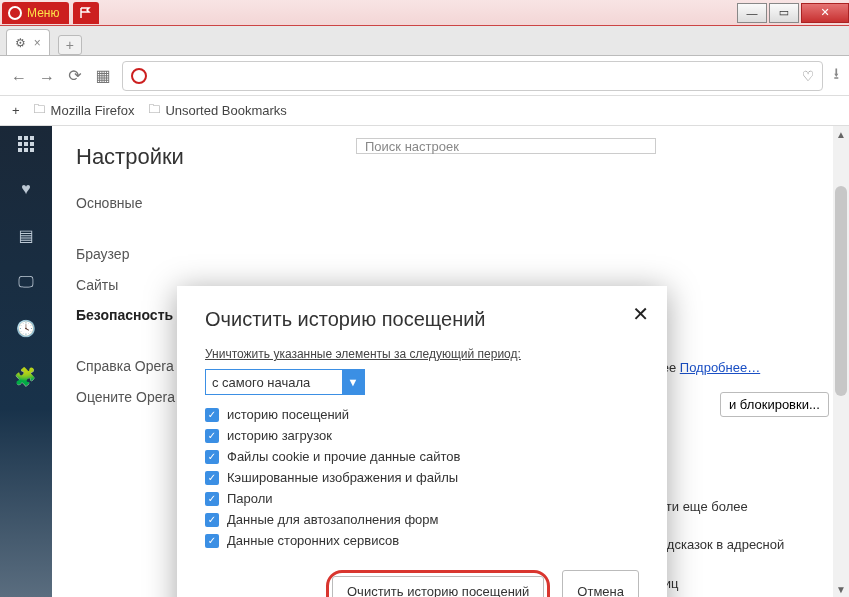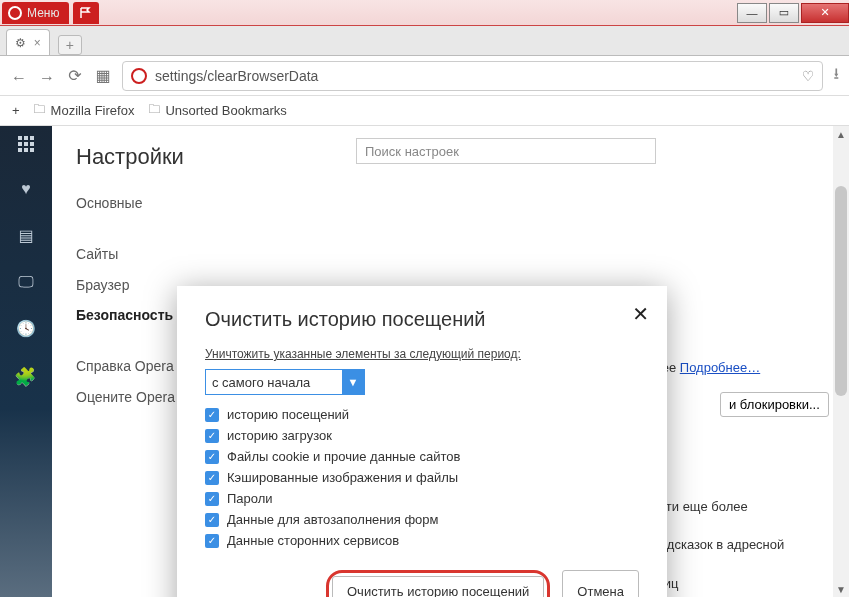--- a/index.html
+++ b/index.html
@@ -1,20 +1,20 @@
 <!DOCTYPE html>
 <html><head>
 <meta charset="utf-8">
 <style>
 * { margin:0; padding:0; box-sizing:border-box; font-family:"Segoe UI",Arial,sans-serif; }
 body { width:849px; height:597px; background:#fff; overflow:hidden; position:relative; }
 
 
 .titlebar { height:26px; background:linear-gradient(#f8e4e4,#f3d6d6); border-bottom:1px solid #c44; display:flex; align-items:center; }
-.menu-btn { background:#cc1f1f; color:#e5e5e5; height:22px; margin-left:2px; padding:0 10px 0 6px; border-radius:3px 3px 0 0; display:flex; align-items:center; font-size:12px; gap:5px; }
+.menu-btn { background:#cc1f1f; color:#fde047; height:22px; margin-left:2px; padding:0 10px 0 6px; border-radius:3px 3px 0 0; display:flex; align-items:center; font-size:12px; gap:5px; }
 .opera-o { width:14px; height:14px; border:2px solid #fff; border-radius:50%; display:inline-block; }
 .flag-btn { background:#cc1f1f; width:26px; height:22px; margin-left:4px; border-radius:3px 3px 0 0; display:flex; align-items:center; justify-content:center; color:#fff; }
 .win-ctrls { margin-left:auto; display:flex; }
 .wc { width:30px; height:20px; border:1px solid #888; margin-left:2px; background:linear-gradient(#fafafa,#ddd); display:flex; align-items:center; justify-content:center; font-size:11px; color:#333; }
 .wc.close { width:48px; background:linear-gradient(#e57373,#c73030); color:#fff; border-color:#a22; }
 
 
 .tabstrip { height:30px; background:#e8e8e8; display:flex; align-items:flex-end; padding-left:6px; border-bottom:1px solid #bbb; }
 .tab { height:26px; background:#fff; border:1px solid #bbb; border-bottom:none; border-radius:4px 4px 0 0; padding:0 8px; display:flex; align-items:center; gap:6px; font-size:12px; color:#333; max-width:180px; }
 .tab .gear { color:#666; }
@@ -41,21 +41,21 @@
 .grid-ico { display:grid; grid-template-columns:repeat(3,4px); grid-template-rows:repeat(3,4px); gap:2px; }
 .grid-ico span { background:#cdd7e0; }
 .puzzle { font-size:18px; }
 
 .settings-pane { flex:1; position:relative; background:#fff; }
 .settings-pane h1 { font-size:22px; font-weight:400; color:#333; padding:18px 24px 10px; }
 .set-nav { padding:8px 24px; font-size:14px; color:#555; line-height:2.2; }
 .set-nav .active { font-weight:bold; color:#222; }
 .set-nav .gap { height:20px; }
 
-.searchbox { position:absolute; left:304px; top:12px; width:300px; height:26px; border:1px solid #ccc; padding:0 8px; font-size:13px; color:#888; display:flex; align-items:center; }
+.searchbox { position:absolute; left:304px; top:12px; width:300px; height:16px; border:1px solid #ccc; padding:0 8px; font-size:13px; color:#888; display:flex; }
 .bg-snippets { position:absolute; left:590px; top:230px; font-size:13px; color:#333; line-height:1.9; }
 .bg-snippets a { color:#1a4fc4;text-decoration:underline; }
 .btn-block { position:absolute; left:668px; top:266px; border:1px solid #bbb; border-radius:3px; padding:4px 8px; font-size:13px;text-align:right; }
 
 .scrollbar { position:absolute; right:0; top:0; width:16px; height:100%; background:#f1f1f1; }
 .scroll-thumb { position:absolute; right:2px; top:60px; width:12px; height:210px; background:#c7c7c7; border-radius:6px; }
 .scroll-arrow { position:absolute; right:0; width:16px; height:16px; display:flex; align-items:center; justify-content:center; color:#666; font-size:10px; background:#f1f1f1; }
 
 
 .dlg-overlay { position:absolute; left:177px; top:160px; width:490px; background:#fff; box-shadow:0 4px 30px rgba(0,0,0,.35); padding:22px 28px 18px; }
@@ -99,21 +99,20 @@
   <div class="newtab">+</div>
 </div>
 
 <div class="navbar">
   <span class="nav-ico">←</span>
   <span class="nav-ico">→</span>
   <span class="nav-ico">⟳</span>
   <span class="nav-ico">▦</span>
   <div class="addrbar">
     <span class="addr-o"></span>
-    <span>settings/clearBrowserData</span>
     <span class="heart">♡</span>
   </div>
   <span class="dl">⭳</span>
 </div>
 
 <div class="bmbar">
   <span>+</span>
   <div class="bm">
       <span class="folder">🗀</span>
       <span>Mozilla Firefox</span>
@@ -145,22 +144,22 @@
   </div>
 
   <div class="settings-pane">
     <h1>Настройки</h1>
     <div class="searchbox">
       <span>Поиск настроек</span>
     </div>
     <div class="set-nav">
       <div>Основные</div>
       <div class="gap"></div>
+      <div>Браузер</div>
       <div>Сайты</div>
-      <div>Браузер</div>
       <div class="active">Безопасность</div>
       <div class="gap"></div>
       <div>Справка Opera</div>
       <div>Оцените Opera</div>
     </div>
 
     <div class="bg-snippets">
       <div><span>стрее</span> <a>Подробнее…</a></div>
       <div style="height:114px"></div>
       <div>в сети еще более</div>

